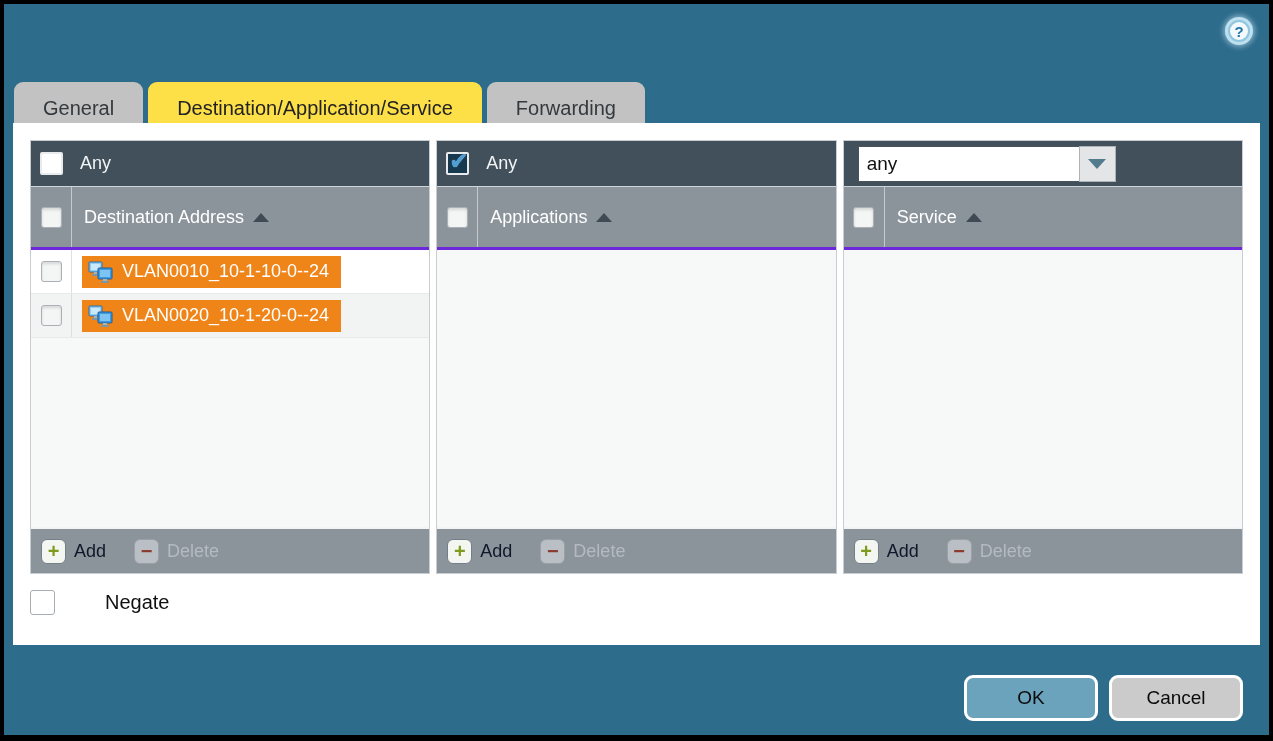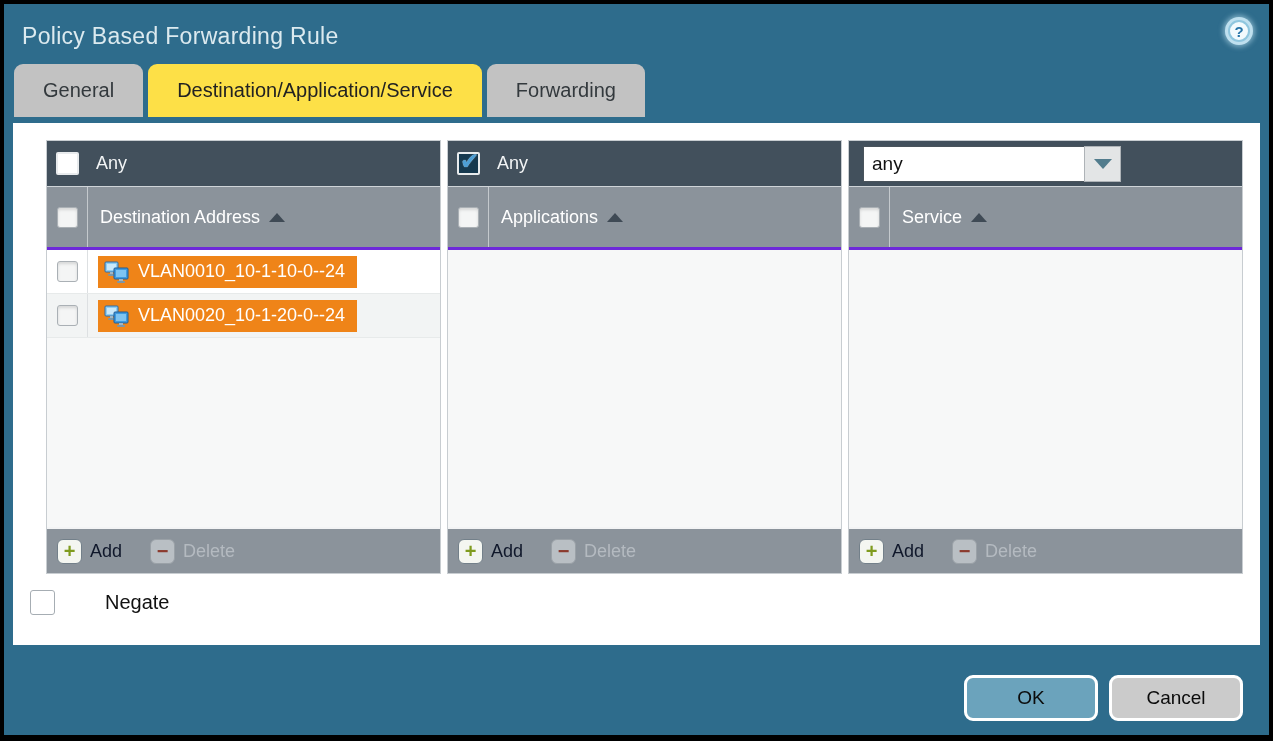--- a/index.html
+++ b/index.html
@@ -10,28 +10,28 @@
   
   .titlebar{position:relative;height:66px;}
   .title{position:absolute;left:18px;top:19px;color:#dceaef;font-size:23px;letter-spacing:.3px;}
   .help{position:absolute;right:16px;top:13px;width:28px;height:28px;border-radius:50%;
         background:#bfe0ef;box-shadow:0 0 5px 2px rgba(190,225,240,.55);
         display:flex;align-items:center;justify-content:center;cursor:pointer;}
   .help-inner{width:22px;height:22px;border-radius:50%;background:#f2fafd;border:2px solid #8fc6de;
         display:flex;align-items:center;justify-content:center;color:#2674a8;font-size:15px;font-weight:bold;}
 
   
-  .tabs{position:absolute;left:10px;top:60px;height:53px;display:flex;gap:5px;}
+  .tabs{position:absolute;left:10px;top:78px;height:53px;display:flex;gap:5px;}
   .tab{height:53px;padding:0 29px;background:#c2c2c2;border-radius:9px 9px 0 0;
        display:flex;align-items:center;color:#33393d;font-size:20px;cursor:pointer;}
   .tab.active{background:#fde047;color:#222;}
 
   
   .content{position:absolute;left:9px;top:119px;width:1247px;height:522px;background:#fff;padding:17px 17px 0 17px;}
-  .cols{display:flex;gap:6px;margin-left:16px;}
+  .cols{display:flex;gap:6px;}
   .col{flex:1;height:434px;display:flex;flex-direction:column;border:1px solid #c8cdd1;background:#f7f8f8;}
 
   .col-top{height:46px;background:#42505c;display:flex;align-items:center;padding-left:9px;flex:none;
            border-bottom:1px solid #cfd4d8;}
   .col-top .lbl{color:#f2f4f5;font-size:18px;margin-left:17px;}
 
   .col-head{height:63px;background:#8b939b;display:flex;align-items:center;flex:none;border-bottom:3px solid #6d28d9;}
   .head-cb{width:41px;height:100%;display:flex;align-items:center;justify-content:center;
            border-right:1px solid #c4c9cd;flex:none;}
   .col-head .lbl{color:#fff;font-size:18px;margin-left:12px;}
@@ -93,21 +93,20 @@
   .btn.ok{background:#6ba3bc;}
   .btn.cancel{background:#cbcbcb;}
 </style>
 </head>
 <body>
 
 <div class="screen">
   <div class="dialog">
 
     <div class="titlebar">
-      <div class="title">Policy Based Forwarding Rule</div>
       <div class="help">
         <div class="help-inner">?</div>
       </div>
     </div>
 
     <div class="tabs">
       <div class="tab">General</div>
       <div class="tab active">Destination/Application/Service</div>
       <div class="tab">Forwarding</div>
     </div>

